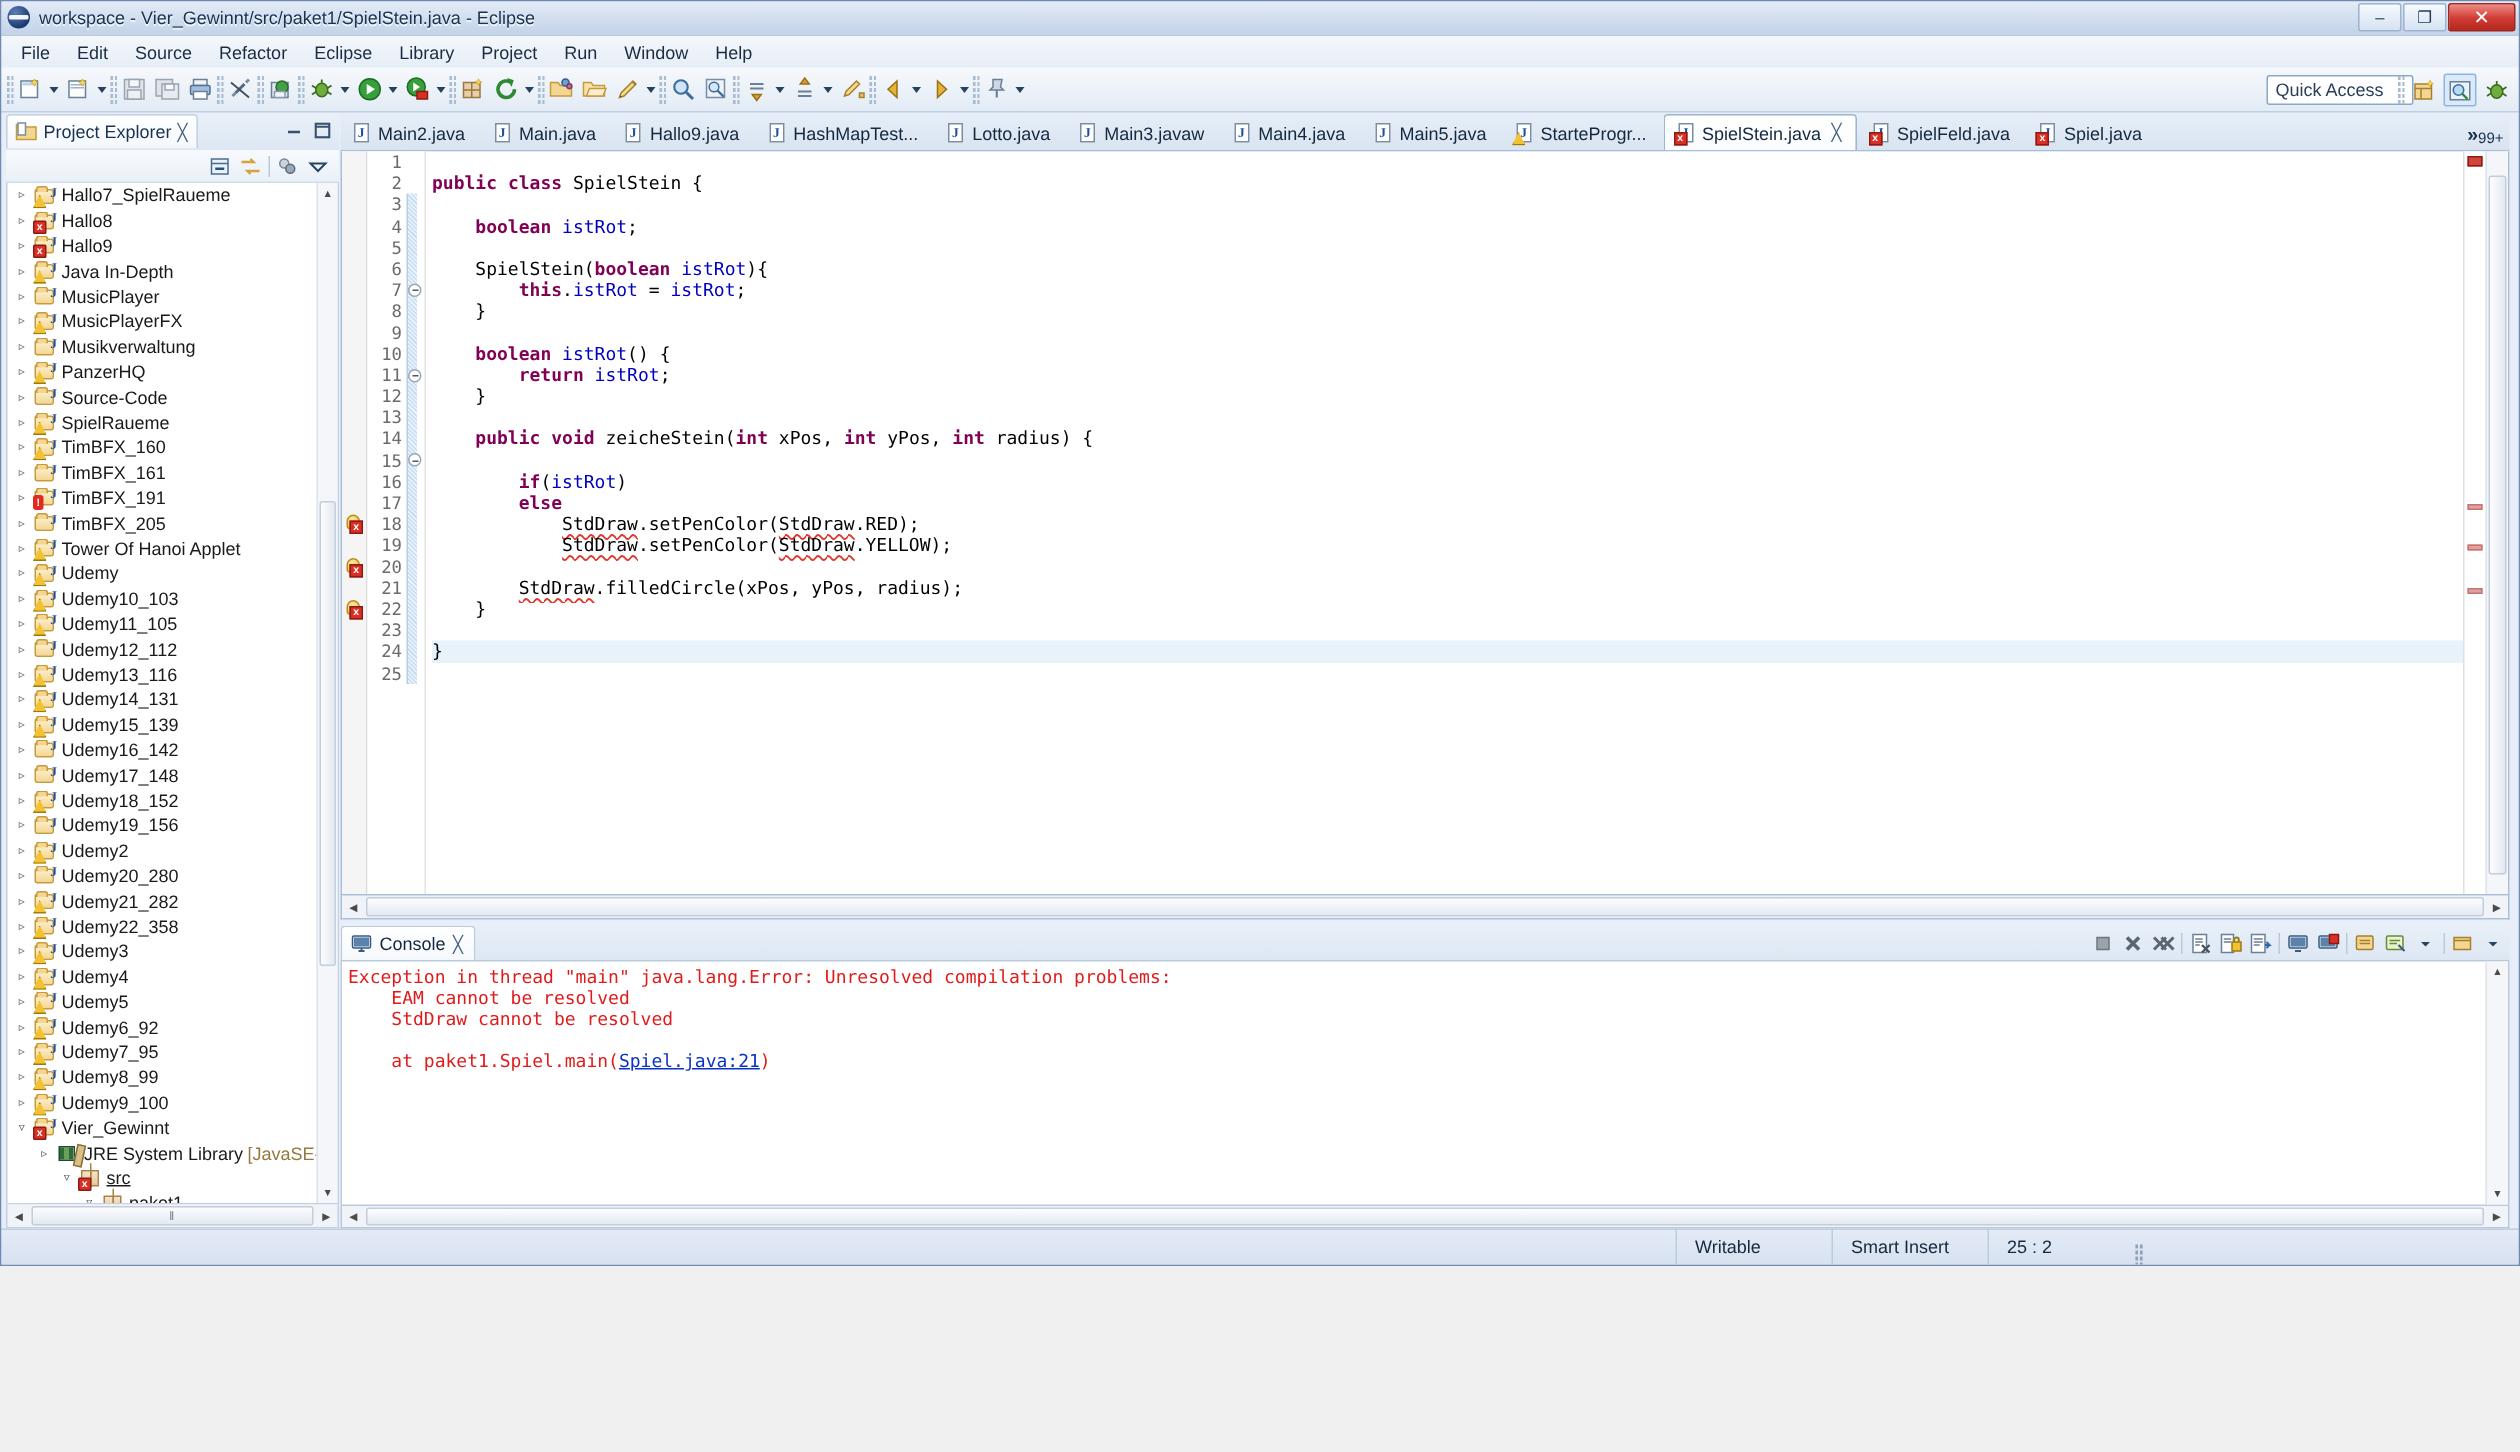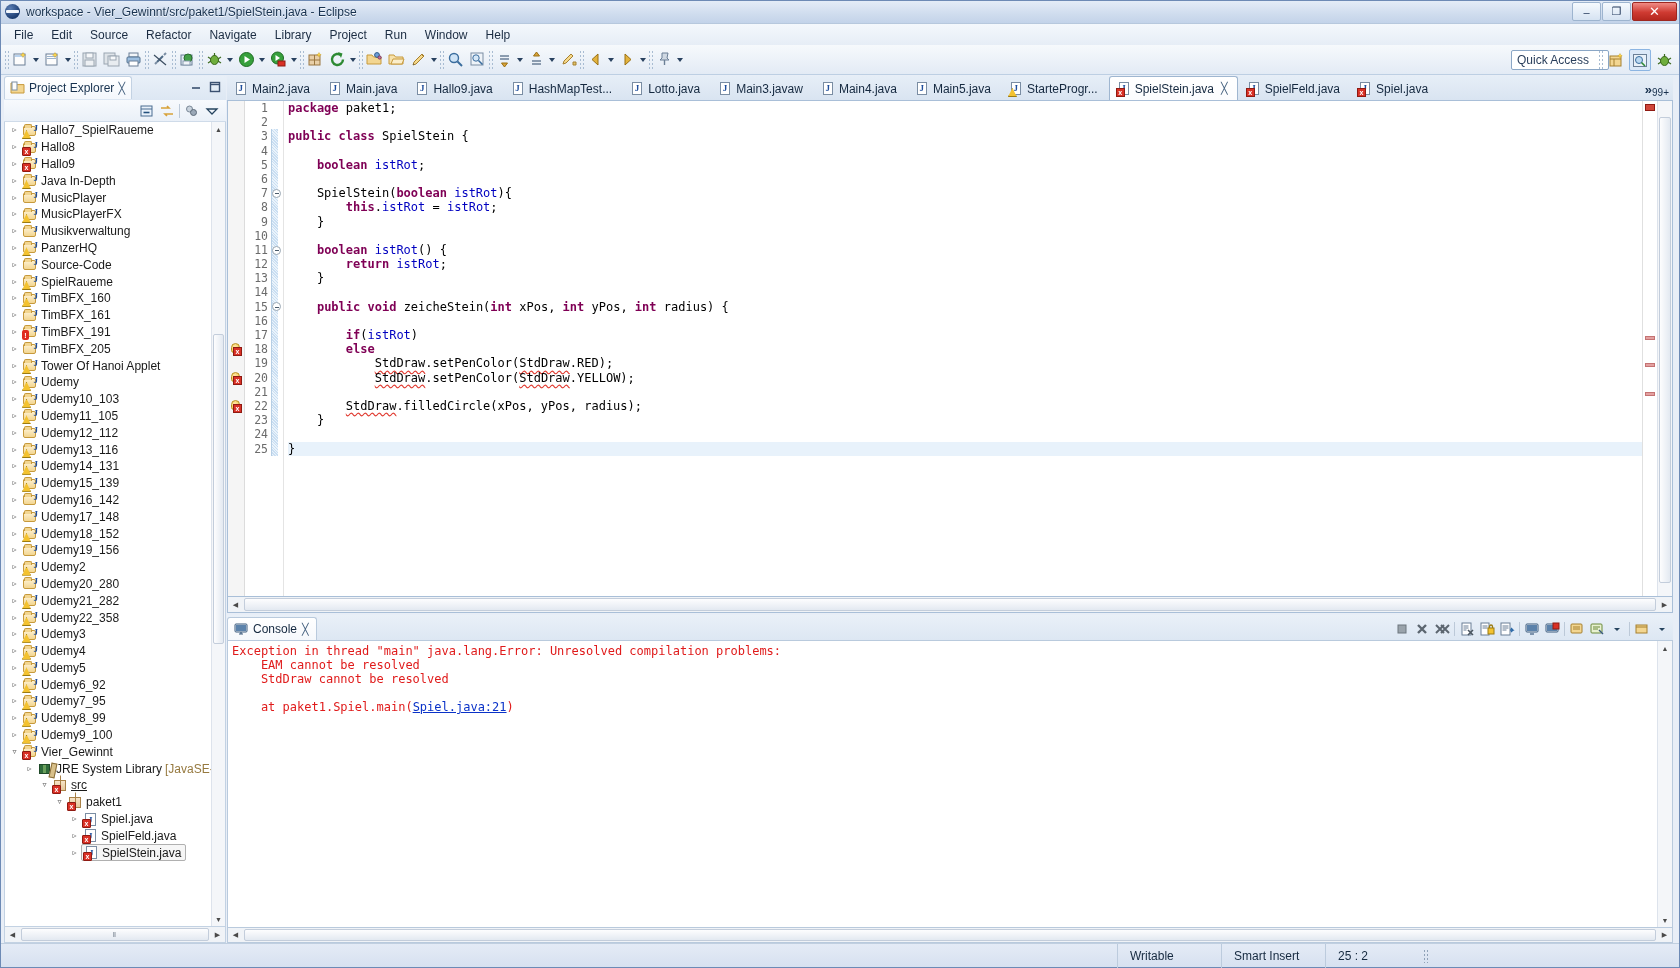--- a/index.html
+++ b/index.html
@@ -5,21 +5,21 @@
   * { box-sizing: border-box; }
   html, body {
     margin: 0; padding: 0;
     width: 1680px; height: 968px;
     overflow: hidden;
     font-family: "Liberation Sans", sans-serif;
     font-size: 12px;
     background: #f0f0f0;
   }
   #app {
-    width: 1680px; height: 968px;
+    width: 1680px; height: 844px;
     position: relative;
     background: linear-gradient(#e8eef7, #dfe7f2);
     border: 1px solid #6d8ab5;
     display: flex; flex-direction: column;
   }
 
   
   .titlebar {
     height: 23px;
     background: linear-gradient(#e4ecf7, #cfdcee 60%, #c3d3e9);
@@ -466,21 +466,21 @@
   }
   .console-hscroll .lft, .console-hscroll .rgt { width: 15px; text-align: center; font-size: 7px; color: #4a4a4a; }
   .console-hscroll .hthumb {
     flex: 1; height: 12px; margin: 0 1px;
     background: linear-gradient(#fdfdfe,#e3e9f1);
     border: 1px solid #c3cddb; border-radius: 2px;
   }
 
   
   .statusbar {
-    height: 24px; display: flex; align-items: center;
+    height: 24px; display: flex; align-items: flex-end;
     background: linear-gradient(#e4ebf6, #d7e1f0);
     border-top: 1px solid #c0cfe0;
     font-size: 12px; color: #15293f;
   }
   .st-cell {
     height: 24px; display: flex; align-items: center; padding: 0 12px;
     border-left: 1px solid #bccbdd;
   }
   .st-grip {
     width: 6px; height: 14px; margin-left: 8px;
@@ -503,21 +503,21 @@
       <div class="win-btn">❐</div>
       <div class="win-btn close">✕</div>
     </div>
   </div>
 
   <div class="menubar">
     <div class="menu-item">File</div>
     <div class="menu-item">Edit</div>
     <div class="menu-item">Source</div>
     <div class="menu-item">Refactor</div>
-    <div class="menu-item">Navigate</div>
+    <div class="menu-item">Eclipse</div>
     <div class="menu-item">Library</div>
     <div class="menu-item">Project</div>
     <div class="menu-item">Run</div>
     <div class="menu-item">Window</div>
     <div class="menu-item">Help</div>
   </div>
 
   <div class="toolbar">
     <div class="dotsep"></div>
 
@@ -1409,21 +1409,20 @@
               <div class="gline">24</div>
               <div class="gline">25</div>
             </div>
           <div class="fold-col" id="foldcol">
               <div class="fold-stripe" style="top: 28.4px; height: 326.6px;"></div>
               <span class="foldglyph" style="position: absolute; left: 1px; top: 87.7px;"></span>
               <span class="foldglyph" style="position: absolute; left: 1px; top: 144.5px;"></span>
               <span class="foldglyph" style="position: absolute; left: 1px; top: 201.3px;"></span>
             </div>
           <div class="code" id="code">
-              <div class="cline"><span class="kw">package</span> paket1;</div>
               <div class="cline">&nbsp;</div>
               <div class="cline"><span class="kw">public</span> <span class="kw">class</span> SpielStein {</div>
               <div class="cline">&nbsp;</div>
               <div class="cline">    <span class="kw">boolean</span> <span class="fld">istRot</span>;</div>
               <div class="cline">&nbsp;</div>
               <div class="cline">    SpielStein(<span class="kw">boolean</span> <span class="fld">istRot</span>){</div>
               <div class="cline">        <span class="kw">this</span>.<span class="fld">istRot</span> = <span class="fld">istRot</span>;</div>
               <div class="cline">    }</div>
               <div class="cline">&nbsp;</div>
               <div class="cline">    <span class="kw">boolean</span> <span class="fld">istRot</span>() {</div>

